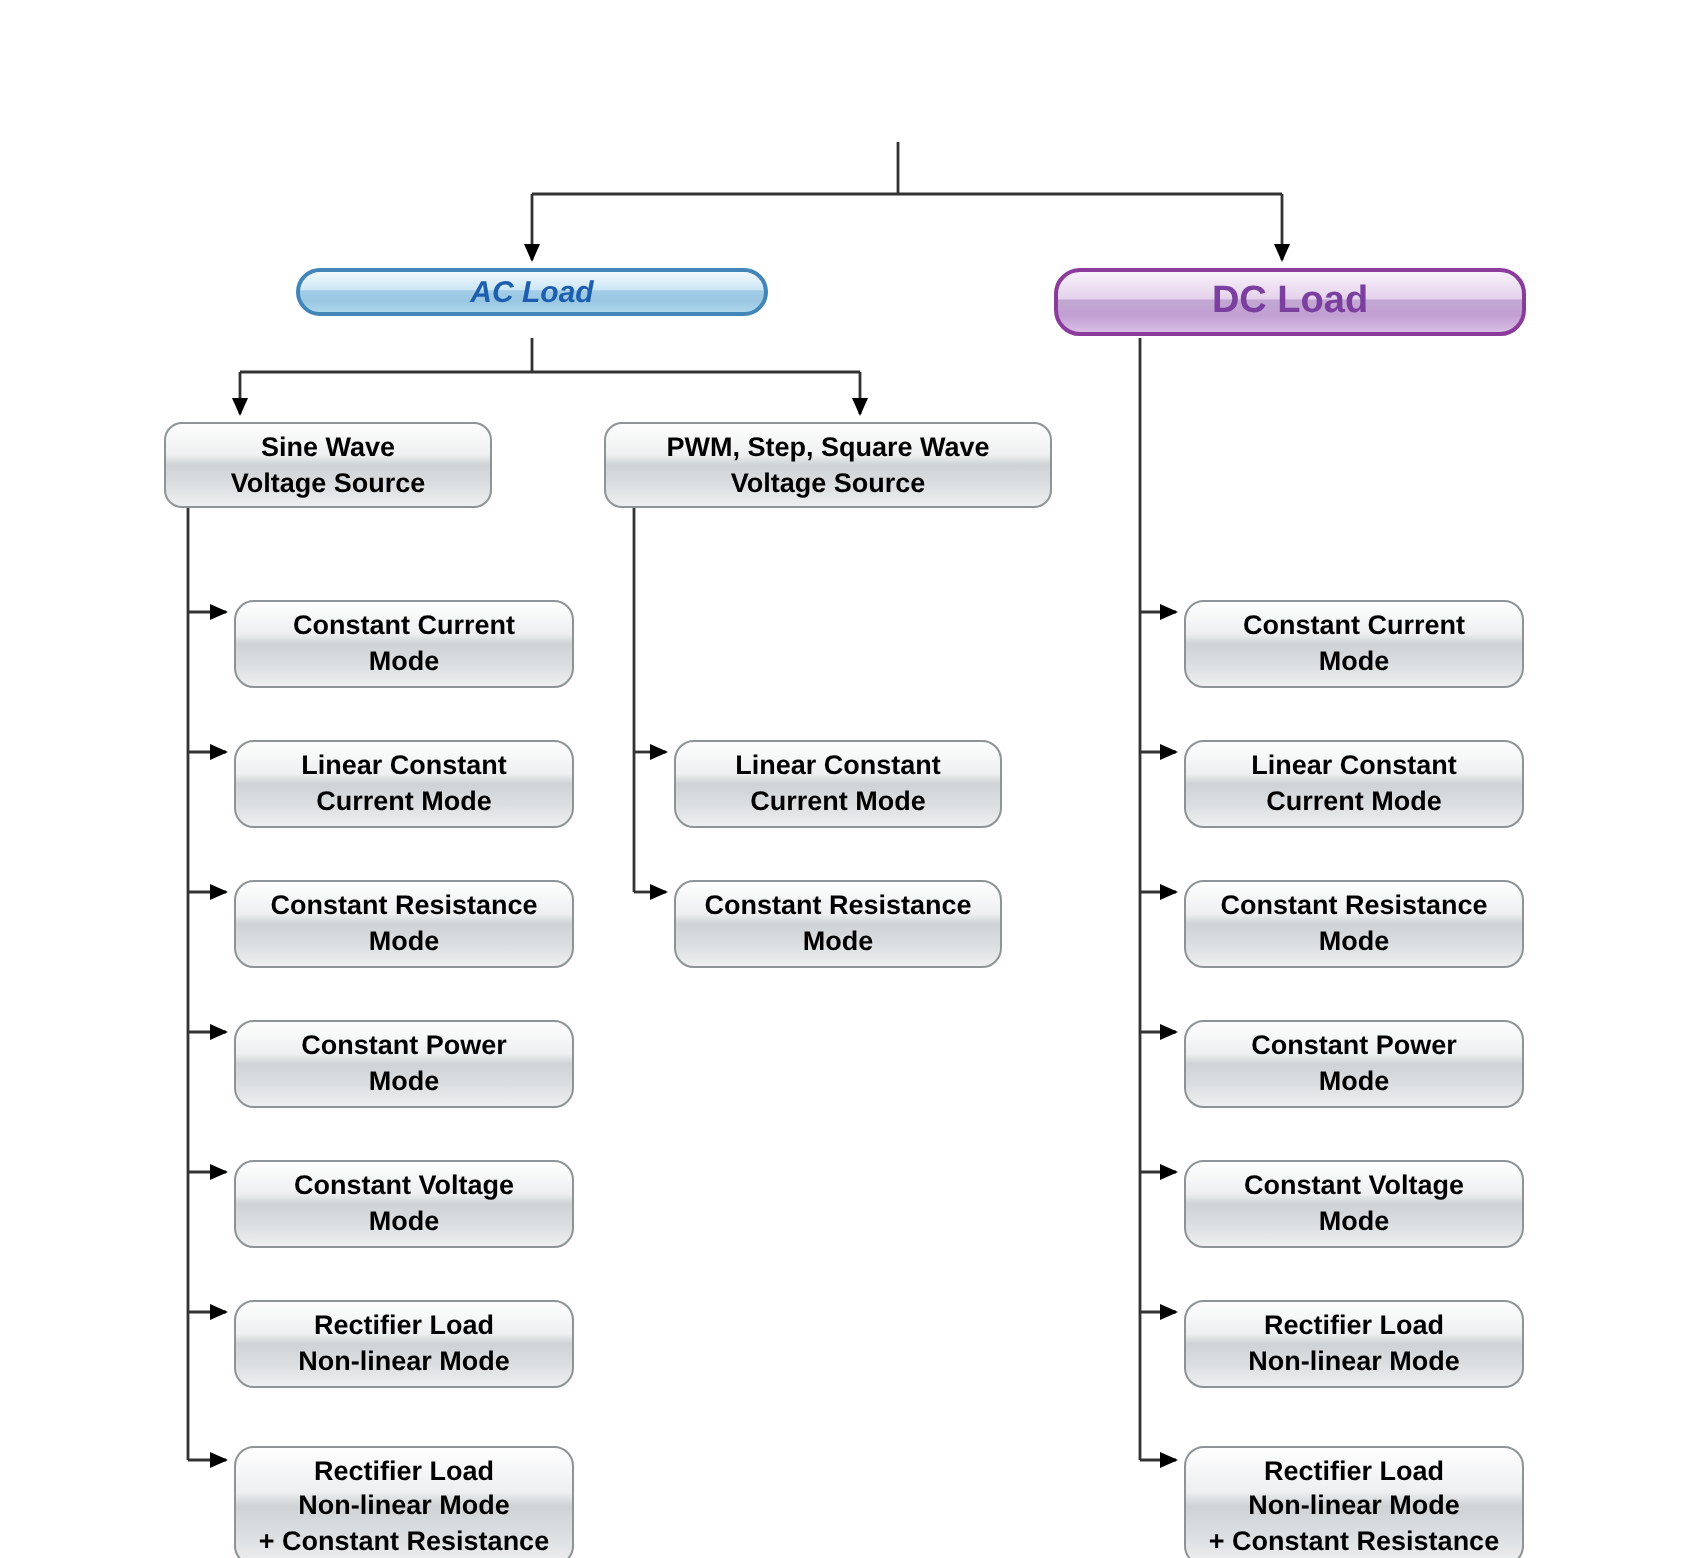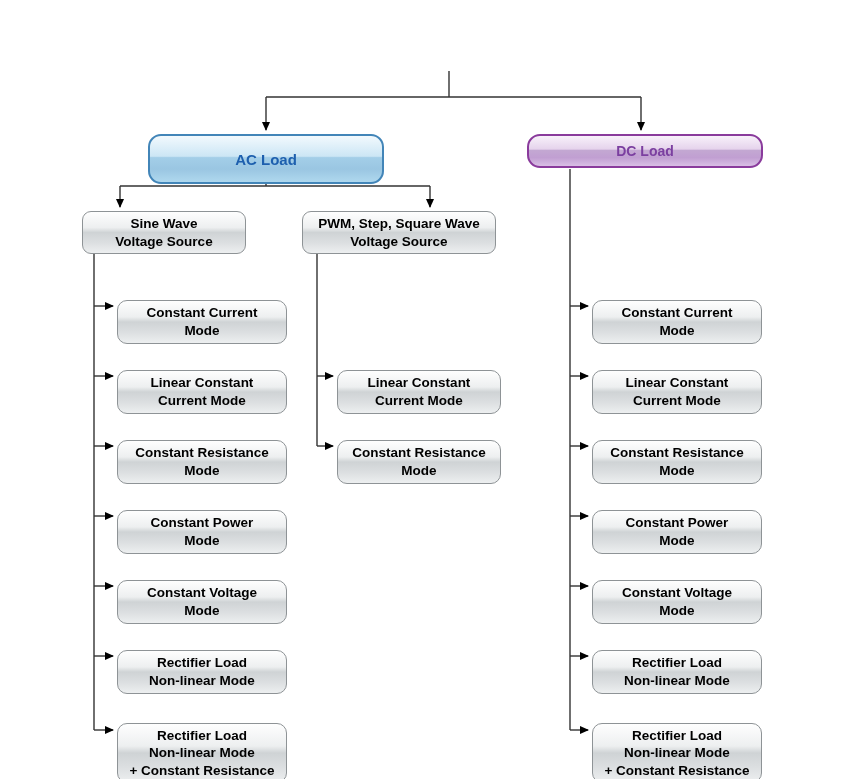--- a/index.html
+++ b/index.html
@@ -16,21 +16,21 @@
   .gold {
     background:linear-gradient(180deg,#FDF4CF 0%,#F8DC7A 38%,#F3C435 50%,#F0B525 80%,#F4C754 100%);
     border:2px solid #C9941C; border-radius:10px; font-size:15px;
   }
   .blue {
     background:linear-gradient(180deg,#F2F9FD 0%,#CCE6F5 44%,#A3CEE8 47%,#9AC6E2 72%,#AFD8EE 100%);
     border:2px solid #4285B8; border-radius:13px; font-size:15px; color:#1D5FAE;
   }
   .purple {
     background:linear-gradient(180deg,#F8F1FA 0%,#E5D3EC 44%,#C3A8D2 47%,#C19FD2 72%,#D9BEE5 100%);
-    border:2px solid #8A3B9C; border-radius:13px; font-size:14px; color:#7B3FA0;
+    border:2px solid #8A3B9C; border-radius:13px; font-size:19px; color:#7B3FA0;
   }
   .gray {
     background:linear-gradient(180deg,#FEFEFE 0%,#EDEFF0 38%,#CFD3D5 50%,#DCDFE1 75%,#EDEFF0 100%);
     border:1.5px solid #8E9396; border-radius:9px; font-size:13.5px; line-height:1.3;
   }
   .mode { border-radius:10px;margin-top:16px; }
 </style>
 </head>
 <body>
 
@@ -72,26 +72,26 @@
       <path d="M570,376 H588" marker-end="url(#arrow)"></path>
       <path d="M570,446 H588" marker-end="url(#arrow)"></path>
       <path d="M570,516 H588" marker-end="url(#arrow)"></path>
       <path d="M570,586 H588" marker-end="url(#arrow)"></path>
       <path d="M570,656 H588" marker-end="url(#arrow)"></path>
       <path d="M570,730 H588" marker-end="url(#arrow)"></path>
     </g>
   </svg>
 
 
-  <div class="node blue" style="left:148px; top:134px; width:236px; height:50px;">AC Load</div>
+  <div class="node blue" style="left:148px; top:134px; width:236px; height:24px;font-style:italic;">AC Load</div>
   <div class="node purple" style="left:527px; top:134px; width:236px; height:34px;">DC Load</div>
 
   <div class="node gray" style="left:82px; top:211px; width:164px; height:43px;">Sine Wave
 Voltage Source</div>
-  <div class="node gray" style="left:302px; top:211px; width:194px; height:43px;">PWM, Step, Square Wave
+  <div class="node gray" style="left:302px; top:211px; width:224px; height:43px;">PWM, Step, Square Wave
 Voltage Source</div>
 
   <div class="node gray mode" style="left:117px; top:284px; width:170px; height:44px;">Constant Current
 Mode</div>
   <div class="node gray mode" style="left:117px; top:354px; width:170px; height:44px;">Linear Constant
 Current Mode</div>
   <div class="node gray mode" style="left:117px; top:424px; width:170px; height:44px;">Constant Resistance
 Mode</div>
   <div class="node gray mode" style="left:117px; top:494px; width:170px; height:44px;">Constant Power
 Mode</div>

